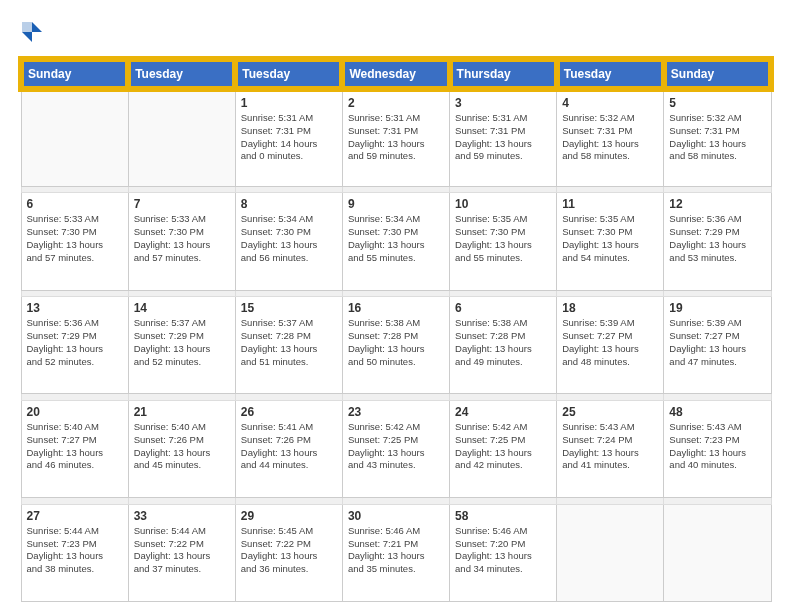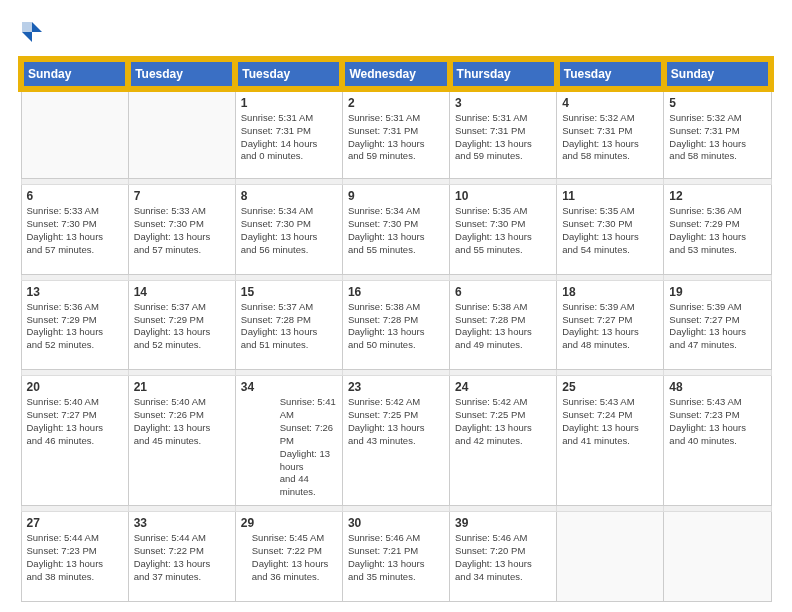--- a/index.html
+++ b/index.html
@@ -319,22 +319,22 @@
 and 46 minutes.</div>
           </td>
           <td>
             <span class="day-num">21</span>
             <div class="day-info" style="white-space: pre-line;">Sunrise: 5:40 AM
 Sunset: 7:26 PM
 Daylight: 13 hours
 and 45 minutes.</div>
           </td>
           <td>
-            <span class="day-num">34</span>
-            <div class="day-info" style="white-space: pre-line; margin-left: 39px;">Sunrise: 5:41 AM
+            <span class="day-num">26</span>
+            <div class="day-info" style="white-space: pre-line;">Sunrise: 5:41 AM
 Sunset: 7:26 PM
 Daylight: 13 hours
 and 44 minutes.</div>
           </td>
           <td>
             <span class="day-num">23</span>
             <div class="day-info" style="white-space: pre-line;">Sunrise: 5:42 AM
 Sunset: 7:25 PM
 Daylight: 13 hours
 and 43 minutes.</div>
@@ -380,34 +380,34 @@
           </td>
           <td>
             <span class="day-num">33</span>
             <div class="day-info" style="white-space: pre-line;">Sunrise: 5:44 AM
 Sunset: 7:22 PM
 Daylight: 13 hours
 and 37 minutes.</div>
           </td>
           <td>
             <span class="day-num">29</span>
-            <div class="day-info" style="white-space: pre-line; margin-left: 11px;">Sunrise: 5:45 AM
+            <div class="day-info" style="white-space: pre-line;">Sunrise: 5:45 AM
 Sunset: 7:22 PM
 Daylight: 13 hours
 and 36 minutes.</div>
           </td>
           <td>
             <span class="day-num">30</span>
             <div class="day-info" style="white-space: pre-line;">Sunrise: 5:46 AM
 Sunset: 7:21 PM
 Daylight: 13 hours
 and 35 minutes.</div>
           </td>
           <td>
-            <span class="day-num">39</span>
+            <span class="day-num">58</span>
             <div class="day-info" style="white-space: pre-line;">Sunrise: 5:46 AM
 Sunset: 7:20 PM
 Daylight: 13 hours
 and 34 minutes.</div>
           </td>
           <td class="empty"></td>
           <td class="empty"></td>
         </tr>
       </tbody>
   </table>

